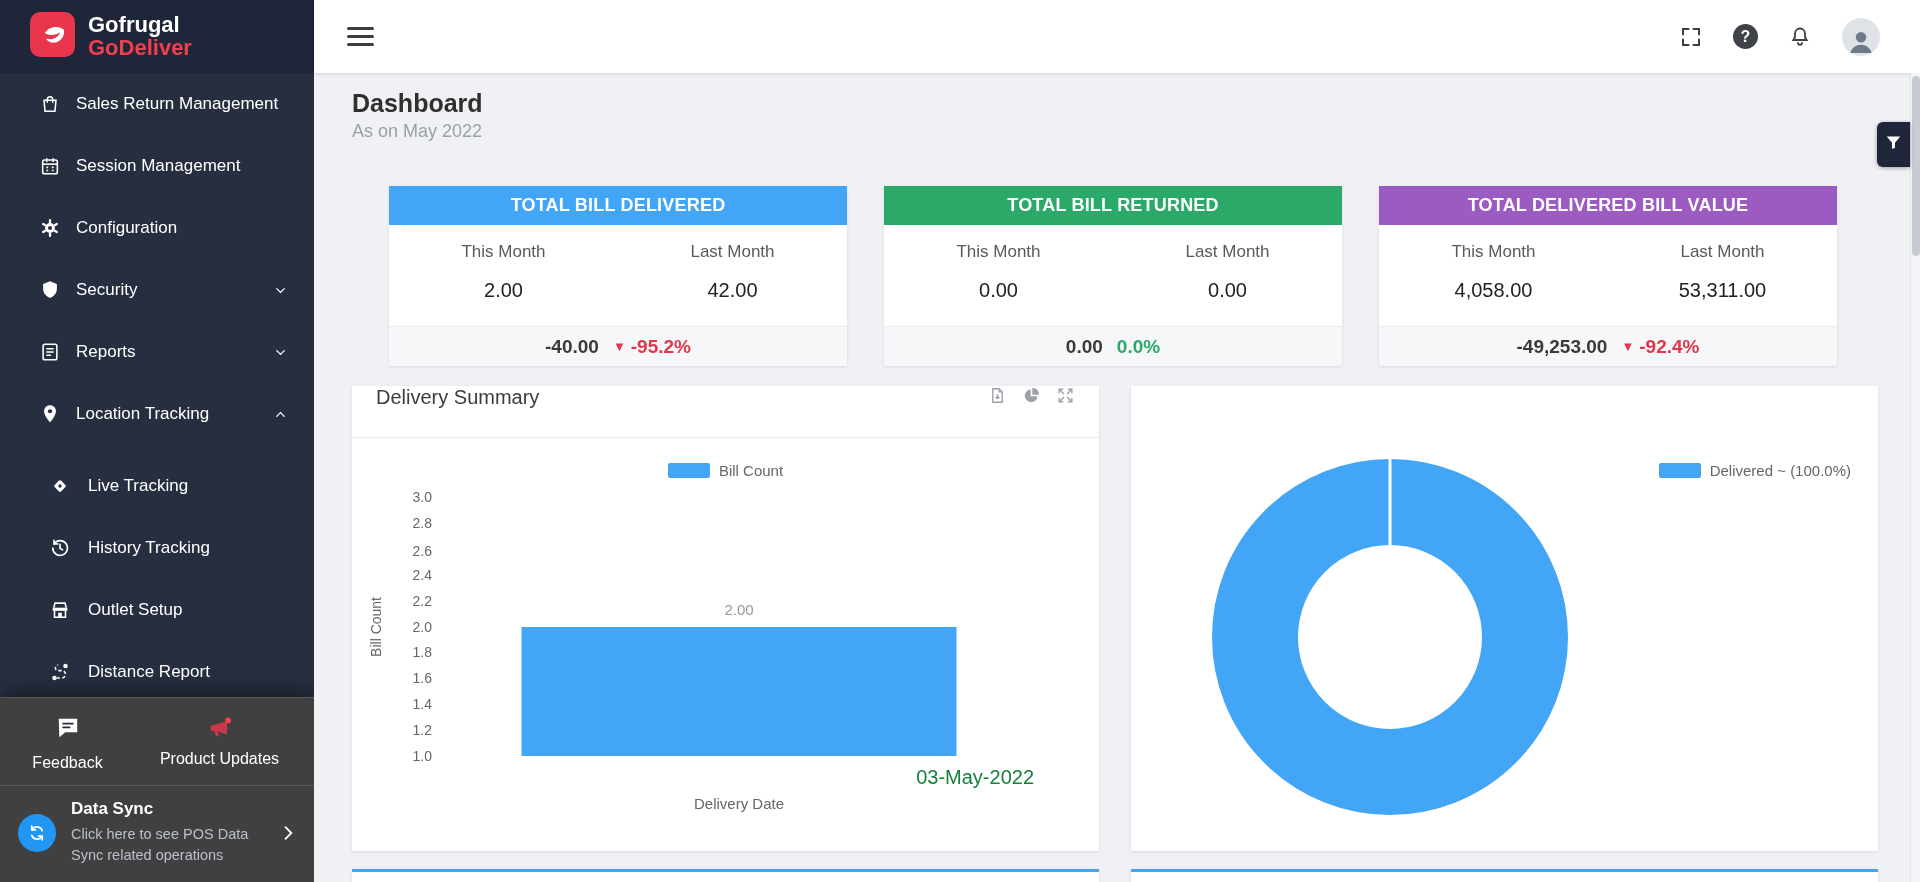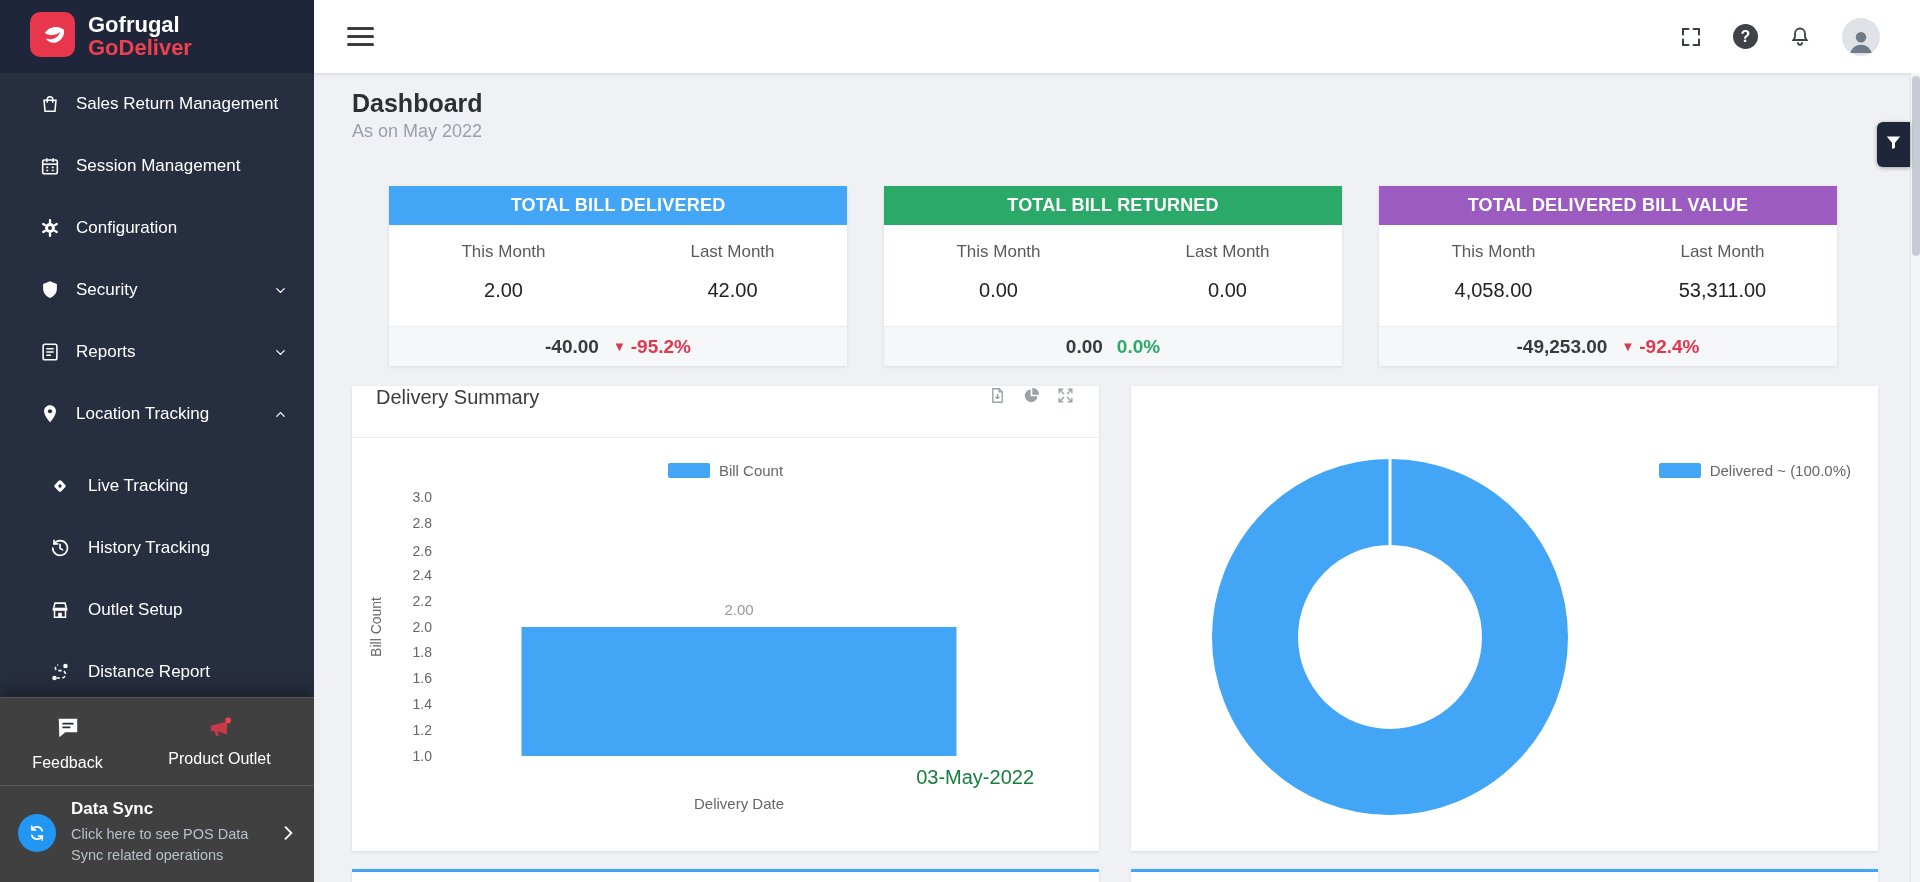--- a/index.html
+++ b/index.html
@@ -239,21 +239,21 @@
           </span>
           <span>Feedback</span>
         </div>
         <div class="footer-link pu">
           <span class="pu-icon">
             <svg viewBox="0 0 24 24" width="26" height="26">
                 <path d="M3.5 10v4.5l3 .4.2.1 1.8 4.7 2.6-.9-1.5-3.9 8.9 3.1V6z" fill="#c8374a"></path>
                 <circle cx="19.5" cy="5" r="2.6" fill="#ff3b4e"></circle>
               </svg>
           </span>
-          <span>Product Outlet</span>
+          <span>Product Updates</span>
         </div>
       </div>
       <div class="data-sync">
         <span class="sync-circle">
           <svg viewBox="0 0 24 24" width="22" height="22" fill="none" stroke="#fff" stroke-width="1.9" stroke-linecap="round">
               <path d="M17.7 9.5a6 6 0 0 0-11-1.2"></path>
               <path d="M6.3 4.6v4h4"></path>
               <path d="M6.3 14.5a6 6 0 0 0 11 1.2"></path>
               <path d="M17.7 19.4v-4h-4"></path>
             </svg>

